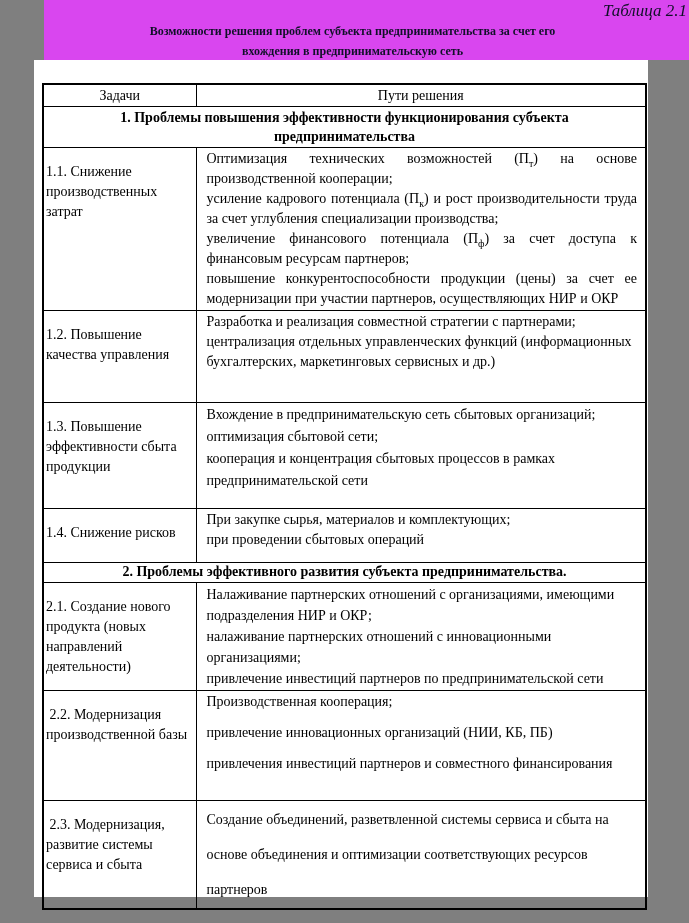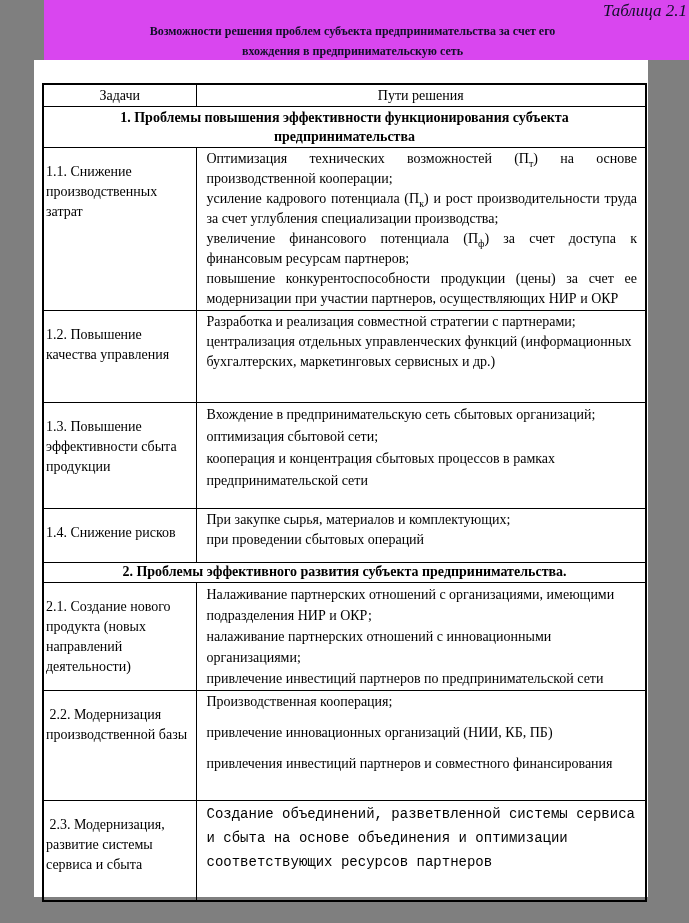--- a/index.html
+++ b/index.html
@@ -64,21 +64,21 @@
   tbody tr:nth-child(4) td{height:106px;}
   tbody tr:nth-child(4) td.sol{line-height:22px;}
   tbody tr:nth-child(5) td{height:54px;}
   tbody tr:nth-child(6) td{height:20px;}
   tbody tr:nth-child(6) td.section{line-height:18px;padding:0 2px;}
   tbody tr:nth-child(7) td{height:104px;}
   tbody tr:nth-child(7) td.sol{line-height:21px;}
   tbody tr:nth-child(8) td{height:110px;}
   tbody tr:nth-child(8) td.sol .p{margin-bottom:11px;}
   tbody tr:nth-child(9) td{height:101px;}
-  tbody tr:nth-child(9) td.sol{line-height:24px;font-family:Liberation Mono, monospace;}
+  tbody tr:nth-child(9) td.sol{line-height:35px;}
 </style>
 </head>
 <body>
 
 <div class="canvas">
 
   <div class="title-block">
     <div class="table-label">Таблица 2.1</div>
     <div class="doc-title">
       <span>Возможности решения проблем субъекта предпринимательства за счет его</span><br>

